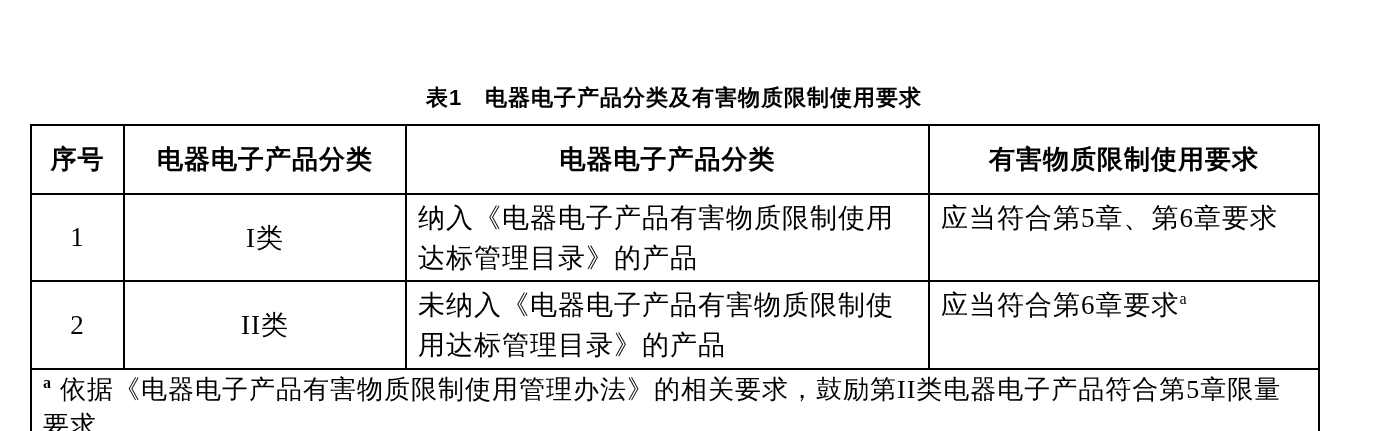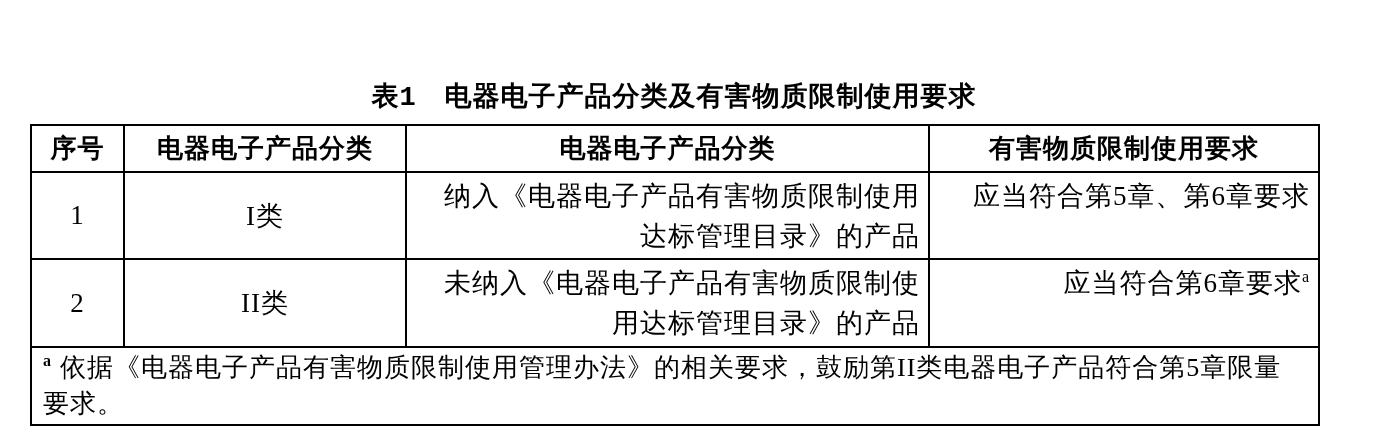--- a/index.html
+++ b/index.html
@@ -13,23 +13,23 @@
   .page {
     position: relative;
     width: 1382px; height: 431px;
     background: #ffffff;
     overflow: hidden;
   }
   .doc-title {
     position: absolute;
     left: 30px; top: 82px; width: 1288px;
     text-align: center;
-    font-family: Liberation Mono, monospace;
+    font-family: Liberation Sans, sans-serif;
     font-weight: bold;
-    font-size: 27px;
+    font-size: 22px;
     line-height: 32px;
     white-space: pre;
     letter-spacing: 1px;
   }
   table.doc-table {
     position: absolute;
     left: 30px; top: 124px;
     width: 1288px;
     border-collapse: collapse;
     table-layout: fixed;
@@ -38,38 +38,38 @@
   .doc-table th, .doc-table td {
     border: 2px solid #000000;
     overflow: hidden;
   }
   .doc-table th {
     font-family: "Liberation Sans", "DejaVu Sans", sans-serif;
     font-weight: bold;
     font-size: 26px;
     text-align: center;
     vertical-align: middle;
-    padding: 5px 4px;
+    padding: 16px 4px;
     letter-spacing: 1px;
   }
   .doc-table td {
     font-size: 27px;
     letter-spacing: 1px;
   }
   tr.hdr { height: 44px; }
   tr.r1 { height: 87px; }
   tr.r2 { height: 88px; }
   tr.fn { height: 42px; }
   td.center-cell {
     text-align: center;
     vertical-align: middle;
     padding: 2px 4px;
   }
   td.text-cell {
-    text-align: right;
+    text-align: left;
     vertical-align: top;
     padding: 3px 8px 0 11px;
     line-height: 40px;
   }
   td.footnote-cell {
     text-align: left;
     vertical-align: middle;
     padding: 2px 24px 2px 11px;
     font-size: 26px;
     line-height: 36px;

